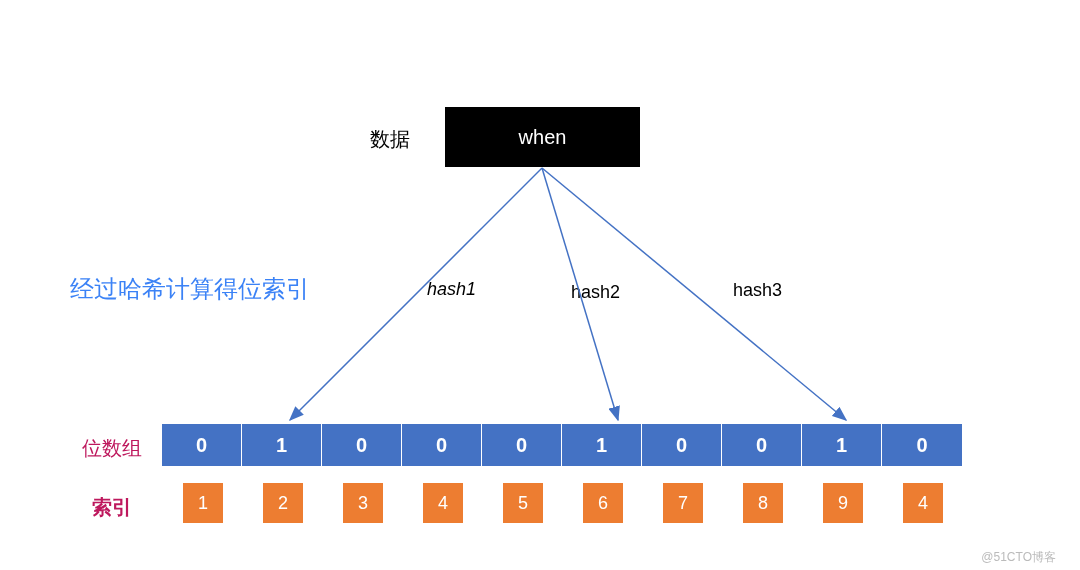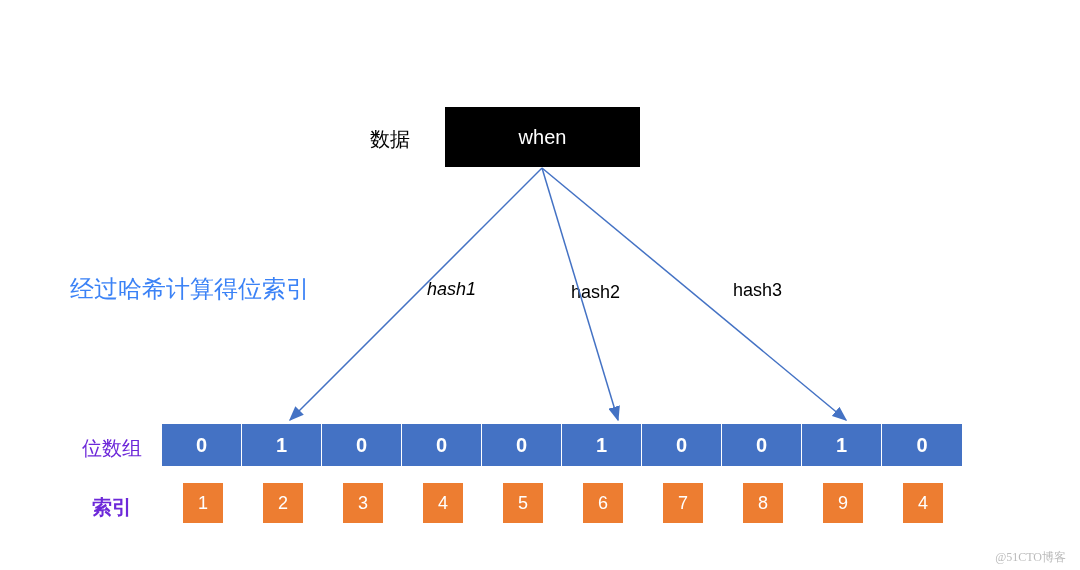--- a/index.html
+++ b/index.html
@@ -38,21 +38,21 @@
     font-size: 24px;
     color: #3b82f6;
   }
   .hash-label { position: absolute; font-size: 18px; color: #000; }
   .hash1 { left: 427px; top: 279px; font-style: italic; }
   .hash2 { left: 547px; top: 282px; margin-left: 24px; }
   .hash3 { left: 733px; top: 280px; }
   .row-label {
     position: absolute;
     font-size: 20px;
-    color: #6d28d9;
+    color: #be185d;
   }
   .bit-label-txt { left: 82px; top: 435px; }
   .idx-label-txt { left: 92px; top: 494px; font-weight: bold; }
   .bit-row {
     position: absolute;
     left: 162px;
     top: 424px;
     display: flex;
   }
   .bit-cell {
@@ -88,25 +88,24 @@
     font-size: 18px;
   }
   svg.arrows {
     position: absolute;
     left: 0; top: 0;
     width: 1080px; height: 570px;
     pointer-events: none;
   }
   .watermark {
     position: absolute;
-    right: 14px;
+    right: 24px;
     bottom: 4px;
     font-size: 12px;
     color: #bbb;
-    font-family: Liberation Serif, serif;
   }
 </style>
 </head>
 <body>
 
 <div class="data-label">数据</div>
 <div class="data-box">when</div>
 
 <div class="hash-caption">经过哈希计算得位索引</div>
 

